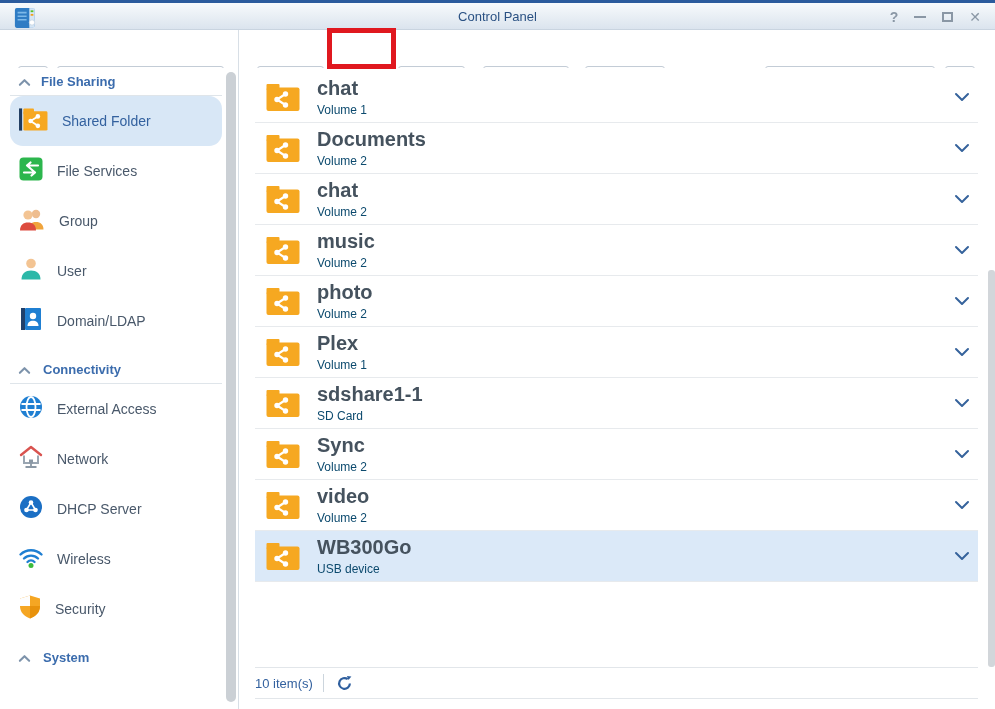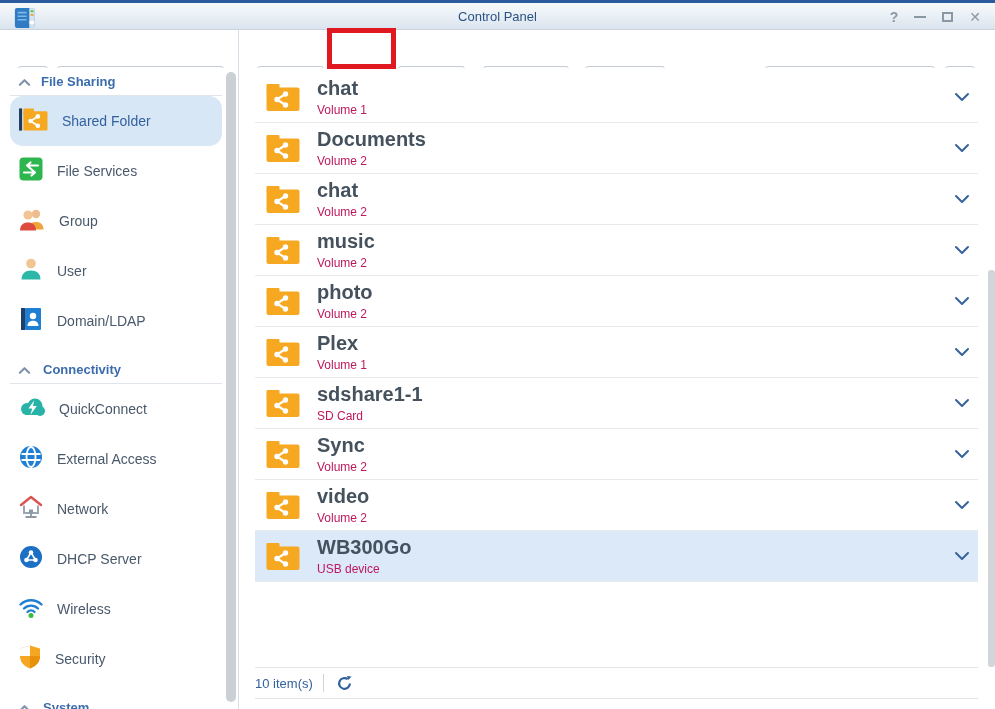--- a/index.html
+++ b/index.html
@@ -60,21 +60,21 @@
 
   
   .main { position:absolute; left:240px; top:68px; width:755px; height:641px; background:#fff; }
   .list { margin:4px 17px 0 15px; }
   .frow { position:relative; height:51px; border-bottom:1px solid #e7eaed;
     display:flex; align-items:center; }
   .frow.selected { background:#dbe9f8; }
   .ficon { margin-left:10px; display:flex; }
   .ftext { margin-left:16px; }
   .fname { font-size:20px; font-weight:bold; color:#45525e; }
-  .floc { font-size:12px; color:#be185d; margin-top:3px; }
+  .floc { font-size:12px; color:#0c4a6e; margin-top:3px; }
   .frow-chevron { position:absolute; right:8px; top:50%; transform:translateY(-50%);
     display:flex; cursor:pointer; }
   .main-footer { position:absolute; left:15px; right:17px; top:599px; height:32px;
     border-top:1px solid #e2e6ea; border-bottom:1px solid #e2e6ea;
     display:flex; align-items:center; justify-content:flex-start; }
   .count-label { font-size:13px; color:#33619f; }
   .footer-div { width:1px; height:18px; background:#ccd5dd; margin:0 10px; }
   .refresh-btn { display:flex; align-items:center; cursor:pointer; padding:2px; }
   .main-scrollbar { position:absolute; left:988px; top:270px; width:7px; height:397px;
     background:#d2d6da; border-radius:3px; }
@@ -230,34 +230,20 @@
     <div class="side-section mt">
       <span>
         <svg width="13" height="9" viewBox="0 0 14 9">
             <path d="M2 7 L7 2 L12 7" stroke="#7d93ab" stroke-width="2.2" fill="none" stroke-linecap="round" stroke-linejoin="round"></path>
           </svg>
       </span>
       <span class="sec-label">Connectivity</span>
     </div>
     <div class="side-sep"></div>
 
-    <div class="side-item">
-      <span class="si-icon">
-        <svg width="28" height="24" viewBox="0 0 28 24">
-          <g fill="#28b3a7">
-            <circle cx="9" cy="14" r="6"></circle>
-            <circle cx="17" cy="11" r="7.5"></circle>
-            <circle cx="22" cy="16" r="5"></circle>
-            <rect x="6" y="14" width="19" height="6" rx="3"></rect>
-          </g>
-          <path d="M16 5.5 l-5.5 8 h3.8 l-2 6.5 l6.5 -9 h-3.8 z" fill="#fff"></path>
-        </svg>
-      </span>
-      <span class="si-label">QuickConnect</span>
-    </div>
 
     <div class="side-item">
       <span class="si-icon">
         <svg width="26" height="26" viewBox="0 0 26 26">
           <circle cx="13" cy="13" r="11" fill="#1f7fd2"></circle>
           <ellipse cx="13" cy="13" rx="4.5" ry="10" fill="none" stroke="#fff" stroke-width="1.8"></ellipse>
           <path d="M3.5 10 h19 M3.5 16 h19" stroke="#fff" stroke-width="1.8" fill="none"></path>
         </svg>
       </span>
       <span class="si-label">External Access</span>

